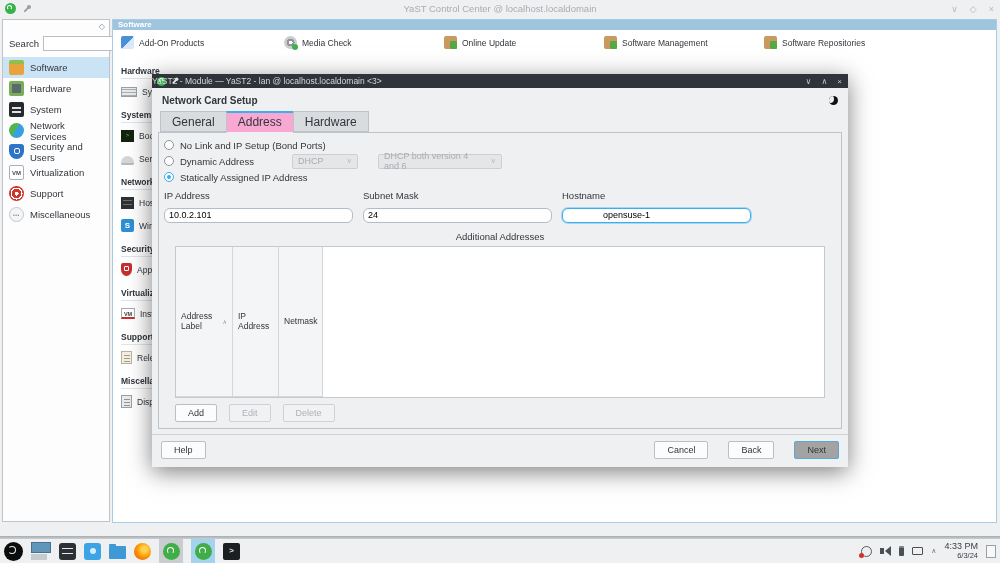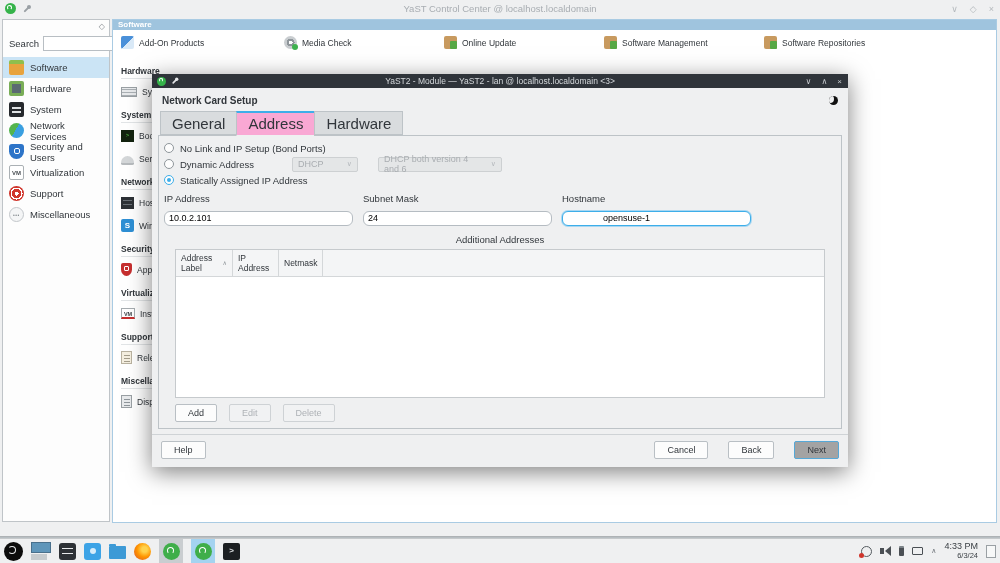--- a/index.html
+++ b/index.html
@@ -73,51 +73,51 @@
 
   
   .dialog { position:absolute; left:152px; top:74px; width:696px; height:393px;
             background:#eff0f1; box-shadow:0 5px 22px rgba(0,0,0,.5); z-index:5;
             display:flex; flex-direction:column; }
   .dlg-titlebar { height:14px; background:#2f343a; display:flex; align-items:center; padding:0 5px; position:relative; flex:none; }
   .dlg-titlebar .yast-circle { width:9px; height:9px; }
   .dlg-titlebar .yast-circle i { left:1.5px; top:1.5px; width:4px; height:4px; border-width:1.2px; }
   .dlg-titlebar .pin-icon { transform:scale(.85); margin-left:5px; }
   .dlg-titlebar .pin-icon i, .dlg-titlebar .pin-icon b { background:#e4e6e8; }
-  .dlg-title { position:absolute; left:0; right:0; text-align:center; font-size:8.5px; color:#d4d8db; }
+  .dlg-title { position:absolute; left:0; right:0; text-align:left; font-size:8.5px; color:#d4d8db; }
   .dlg-controls { position:absolute; right:6px; top:0; height:14px; display:flex; gap:10px; align-items:center; color:#c8ccd0; font-size:8px; }
 
   .dlg-headrow { display:flex; align-items:center; justify-content:space-between; padding:7px 10px 5px; flex:none; }
   .dlg-heading { font-size:10px; font-weight:bold; }
   .moon { width:9px; height:9px; border-radius:50%; background:#111; position:relative; overflow:hidden; }
   .moon i { position:absolute; left:-3px; top:-1px; width:8px; height:8px; border-radius:50%; background:#eff0f1; display:block; }
 
   .tabbar { display:flex; padding:0 8px; position:relative; z-index:2; flex:none; }
-  .tab { font-size:15px; padding:3px 11px 2px; background:#d9dcde; border:1px solid #bdc3c7; border-right:none; cursor:default; }
+  .tab { font-size:12px; padding:3px 11px 2px; background:#d9dcde; border:1px solid #bdc3c7; border-right:none; cursor:default; }
   .tab:last-child { border-right:1px solid #bdc3c7; }
   .tab.active { background:#f9a8d4; border-top:2px solid #3daee9; border-bottom:1px solid #eff0f1; margin-bottom:-1px; padding-top:2px; }
 
   .panel { margin:0 6px; border:1px solid #bdc3c7; flex:1; display:flex; flex-direction:column; padding:4px 5px 6px; min-height:0; }
   .radio-row { display:flex; align-items:center; gap:6px; height:16px; font-size:9.5px; }
   .radio { width:10px; height:10px; border-radius:50%; border:1px solid #8f969b; background:#fdfdfd; position:relative; flex:none; }
   .radio.checked { border-color:#3daee9; }
   .radio.checked i { position:absolute; inset:2px; background:#3daee9; border-radius:50%; display:block; }
   .combo { height:15px; background:#e4e6e7; border:1px solid #cdd0d2; color:#a9adb1; font-size:9px;
            display:flex; align-items:center; justify-content:space-between; padding:0 5px; border-radius:2px; }
   .combo .arr { font-size:7px; color:#b4b8bc; margin-left:8px; }
   .combo1 { width:66px; margin-left:32px; } .combo2 { width:124px; margin-left:14px; }
 
   .fields { display:flex; gap:10px; width:588px; margin-top:5px; }
   .field { width:189px; }
   .field label { display:block; font-size:9.5px; margin-bottom:3px; }
   .field input { width:100%; height:15px; border:1px solid #b5bcc2; background:#fff; font-size:9px; padding:0 4px; font-family:inherit; border-radius:6px; }
   .field input.focused { border:1px solid #3daee9; box-shadow:0 0 0 1px #a8d7f2;padding-left:40px; }
 
   .section-title { text-align:center; font-size:9.5px; margin:8px 0 4px; }
-  .addr-table { margin:0 11px; flex:1; border:1px solid #c6cacd; background:#fff; display:flex; flex-direction:column; min-height:0; }
+  .addr-table { margin:0 11px; flex:1; border:1px solid #c6cacd; background:#fff; display:flex; flex-direction:row; min-height:0; }
   .thead { display:flex; background:#f4f5f6; border-bottom:1px solid #d4d7d9; flex:none; }
   .th { font-size:8.5px; padding:3px 5px; border-right:1px solid #d4d7d9; display:flex; align-items:center; gap:3px; cursor:default; }
   .th:nth-child(1){ width:57px; } .th:nth-child(2){ width:46px; } .th:nth-child(3){ width:44px; }
   .th .sort { font-size:6px; color:#8f969b; }
   .tbody { flex:1; }
 
   .tbl-buttons { display:flex; gap:12px; margin:6px 11px 0; flex:none; }
   .btn { font-size:9px; background:#fcfcfc; border:1px solid #b9bfc4; border-radius:2px; padding:3px 12px; color:#31363b; cursor:default; font-family:inherit; }
   .btn:disabled, .btn.disabled { color:#aeb2b6; border-color:#ced2d5; background:#f1f2f3; }
   .btn.primary { background:#a3a3a3; border-color:#55a8d7; }

